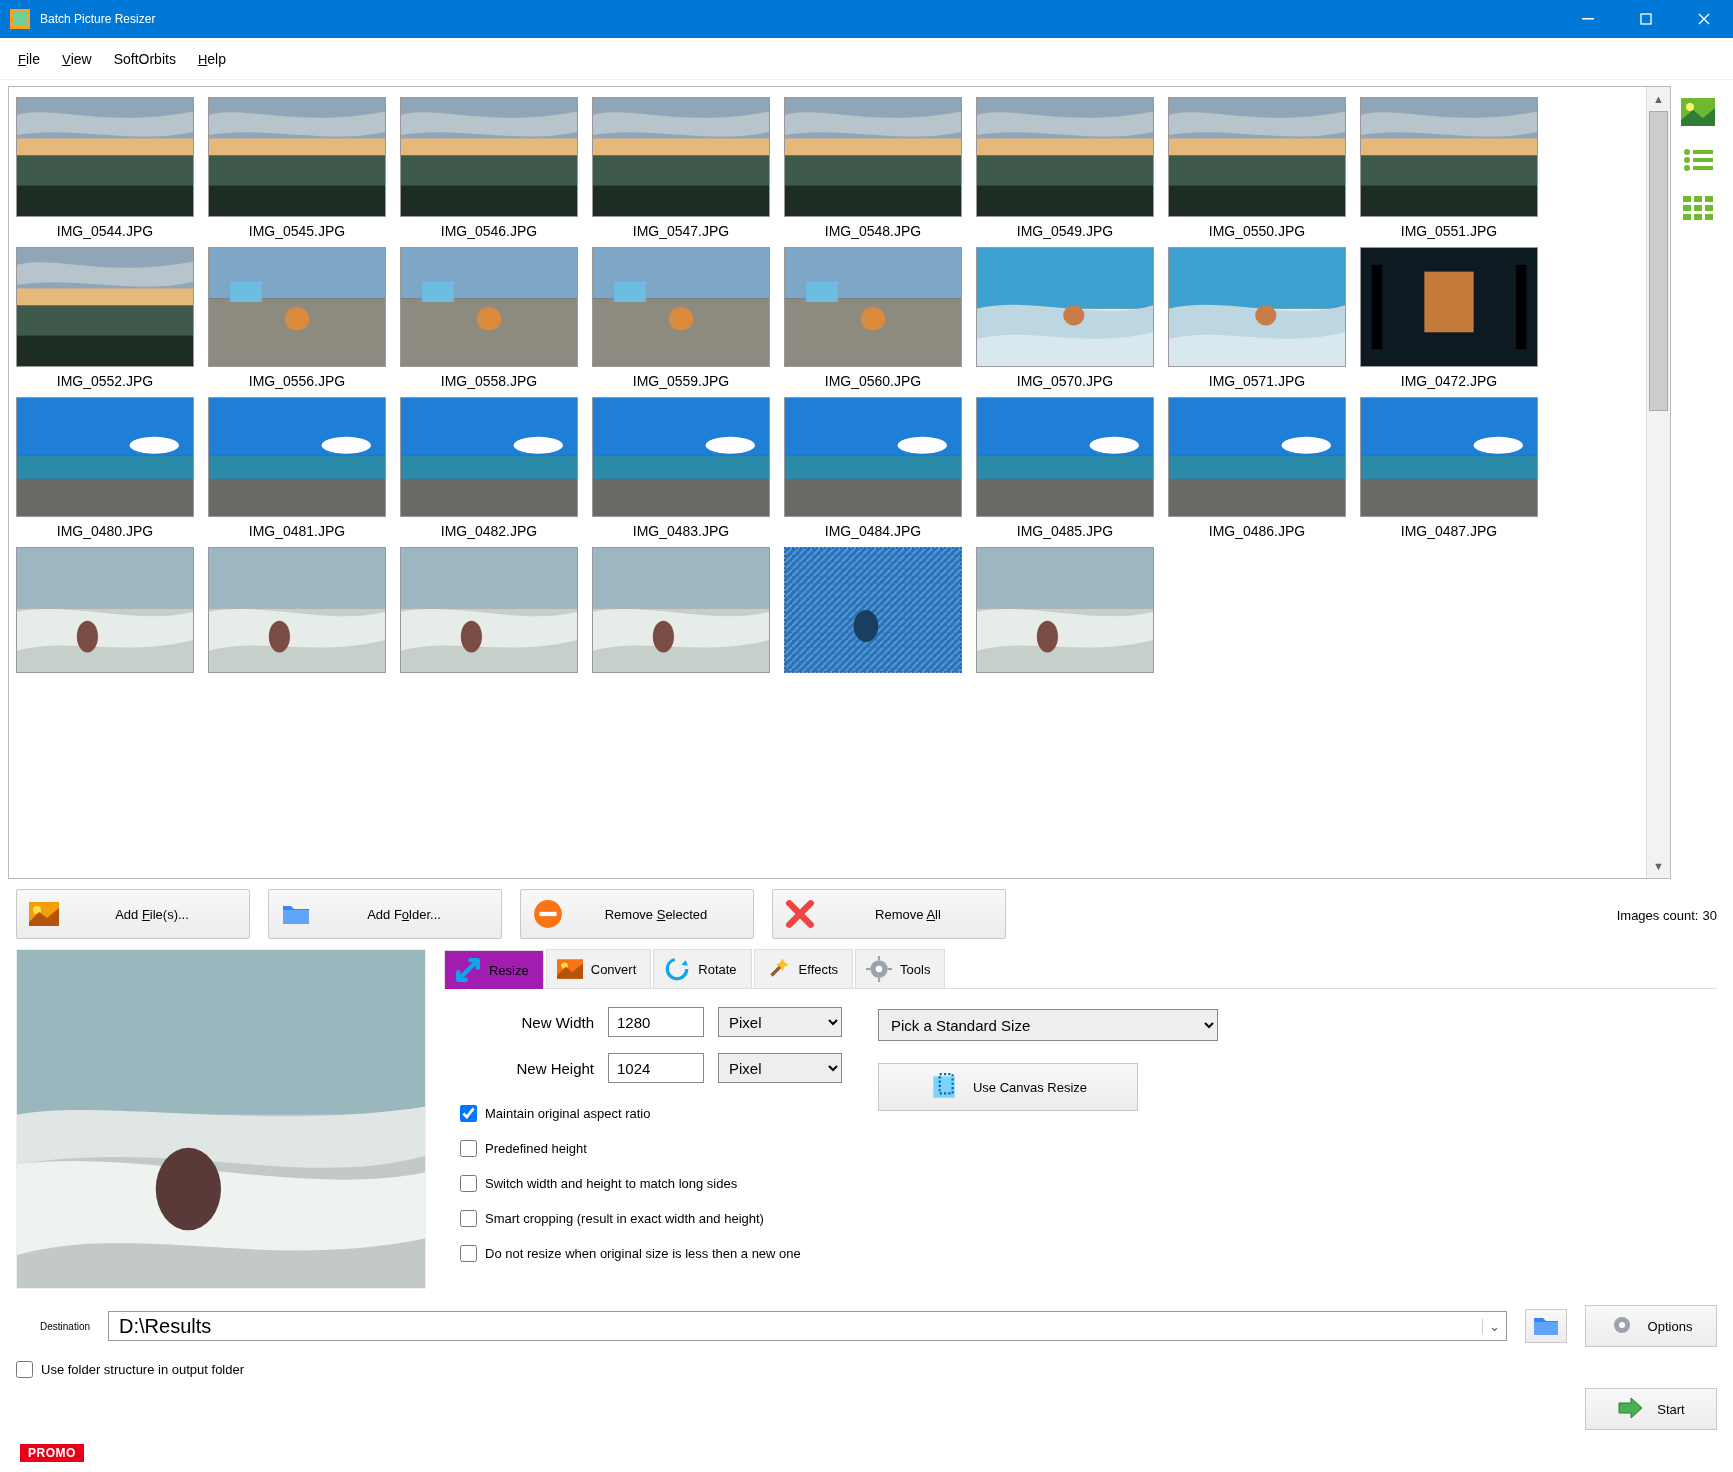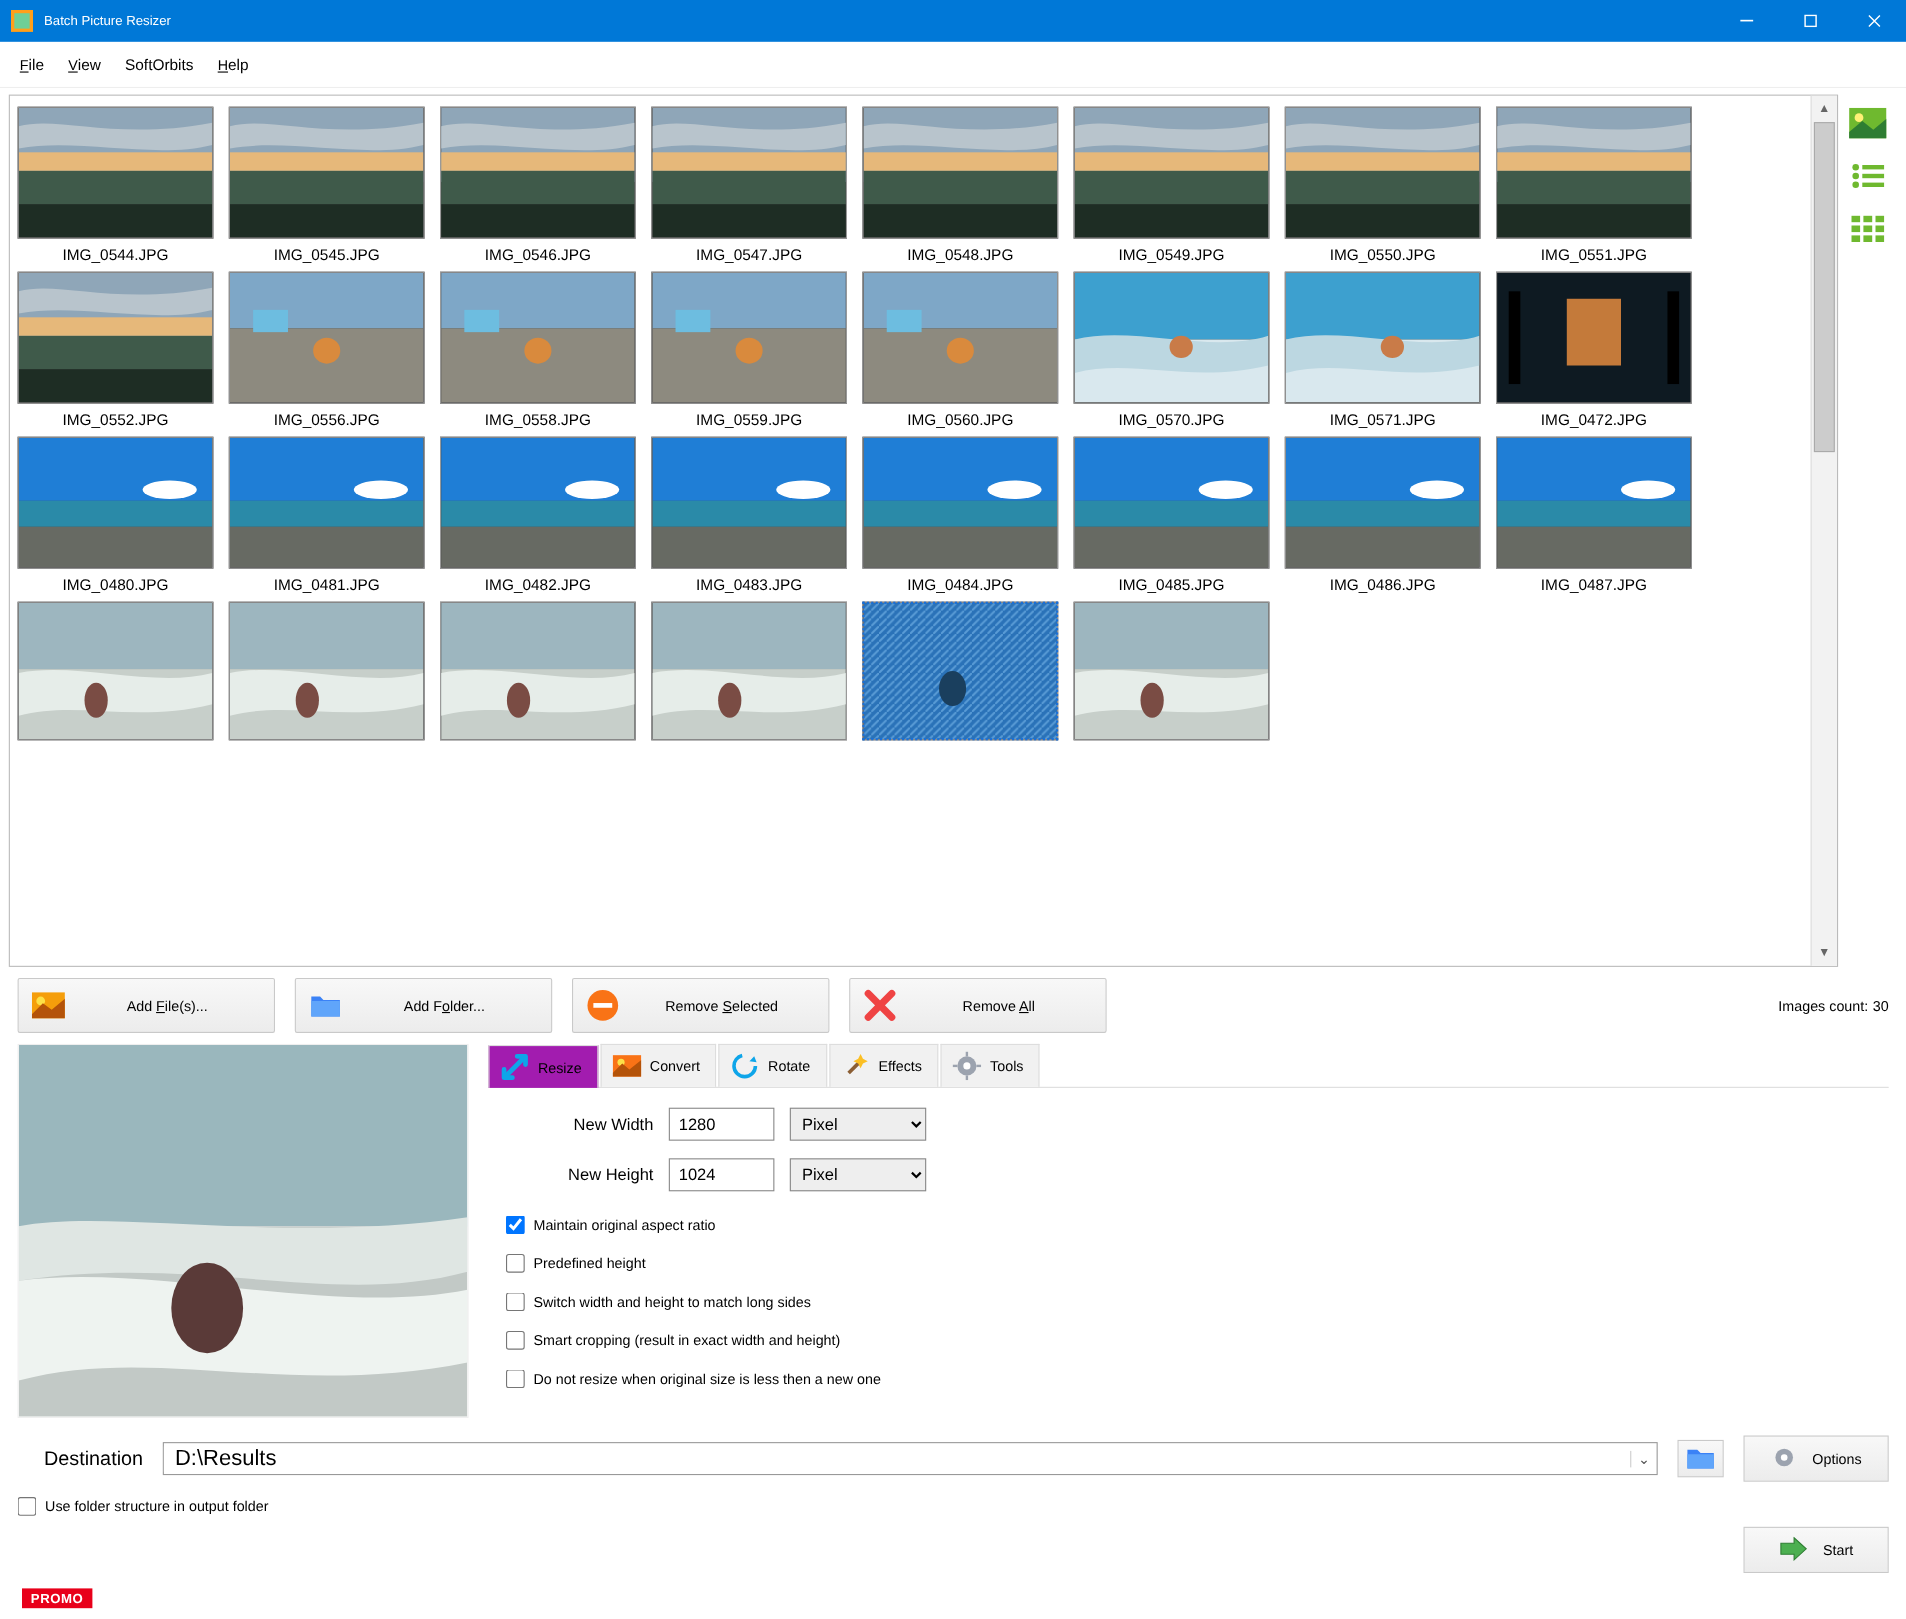--- a/index.html
+++ b/index.html
@@ -58,21 +58,21 @@
 .checks { display:flex; flex-direction:column; gap:18px; margin-top:6px; padding-left:6px; }
 .chk { display:flex; align-items:center; gap:8px; font-size:15px; }
 .chk input { width:17px; height:17px; }
 
 .col2 { display:flex; flex-direction:column; gap:22px; padding-top:2px; }
 .col2 select.std { width:340px; height:32px; border:1px solid #888; background:#eee; font-size:15px; padding-left:8px; }
 .btn-canvas { display:flex; align-items:center; justify-content:center; gap:14px; border:1px solid #c9c9c9; background:linear-gradient(#f8f8f8,#ececec); width:260px; height:48px; font-size:15px; }
 .btn-canvas .ico { width:30px; height:30px; }
 
 .dest-row { display:flex; align-items:center; gap:18px; padding:16px 16px 6px 40px; }
-.dest-row .lbl { font-size:18px; }
+.dest-row .lbl { font-size:10px; }
 .dest-row .combo { flex:1; border:1px solid #999; height:30px; display:flex; align-items:center; background:#fff; }
 .dest-row .combo input { flex:1; border:none; outline:none; padding:0 10px; font-size:20px; }
 .dest-row .combo .caret { width:24px; text-align:center; color:#555; border-left:1px solid #ccc; }
 .dest-row .browse { width:42px; height:34px; border:1px solid #c9c9c9; background:linear-gradient(#f8f8f8,#ececec); display:flex; align-items:center; justify-content:center; }
 .rectbtn { width:132px; height:42px; border:1px solid #c9c9c9; background:linear-gradient(#f8f8f8,#ececec); display:flex; align-items:center; justify-content:center; gap:14px; font-size:16px; }
 
 .folder-chk-row { padding:8px 16px 4px 16px; }
 .promo-row { padding:8px 16px 10px 20px; display:flex; align-items:center; }
 .promo { background:#e8001a; color:#fff; font-size:12px; font-weight:600; padding:2px 8px; letter-spacing:.5px; }
 
@@ -639,20 +639,30 @@
           <label class="chk">
               <input type="checkbox" style="">
               <span>Smart cropping (result in exact width and height)</span>
             </label>
           <label class="chk">
               <input type="checkbox" style="">
               <span>Do not resize when original size is less then a new one</span>
             </label>
         </div>
       </div>
+      <div class="col2">
+        <select class="std"><option>Pick a Standard Size</option></select>
+        <div class="btn-canvas">
+          <span class="ico"><svg viewBox="0 0 28 28">
+                <rect x="4" y="4" width="20" height="20" fill="#7dd3fc"></rect>
+                <rect x="10" y="2" width="12" height="18" fill="none" stroke="#0369a1" stroke-width="2" stroke-dasharray="2 2"></rect>
+              </svg></span>
+          <span>Use Canvas Resize</span>
+        </div>
+      </div>
     </div>
   </div>
 </div>
 
 <div class="dest-row">
   <span class="lbl">Destination</span>
   <div class="combo">
     <input value="D:\Results" style="">
     <span class="caret">⌄</span>
   </div>

